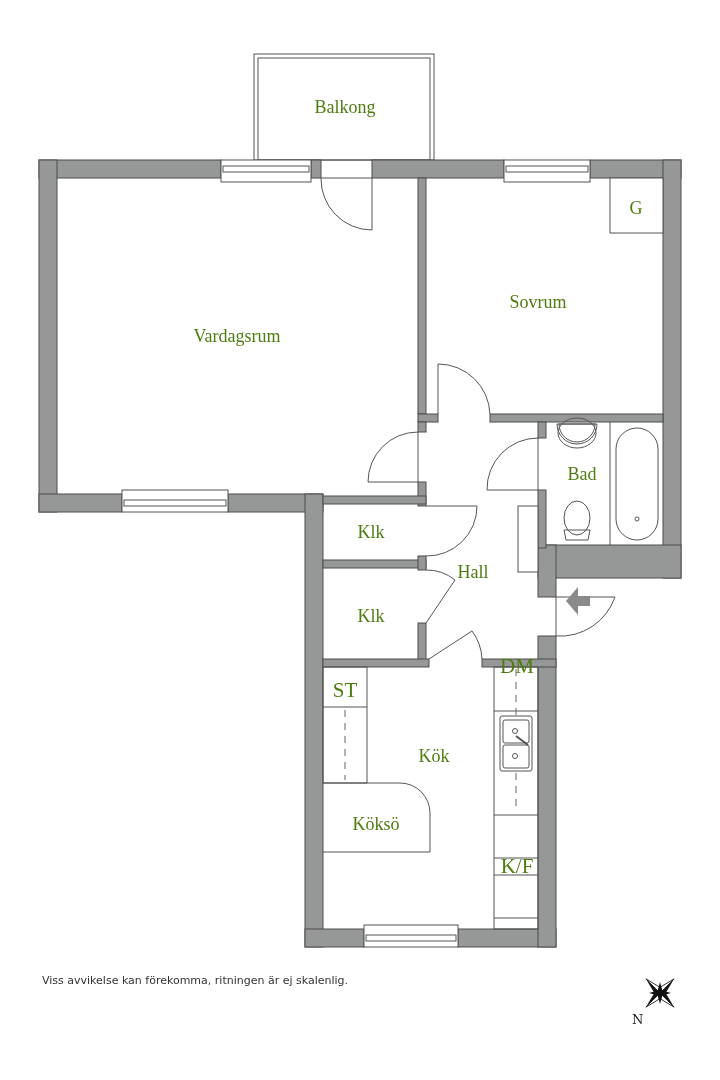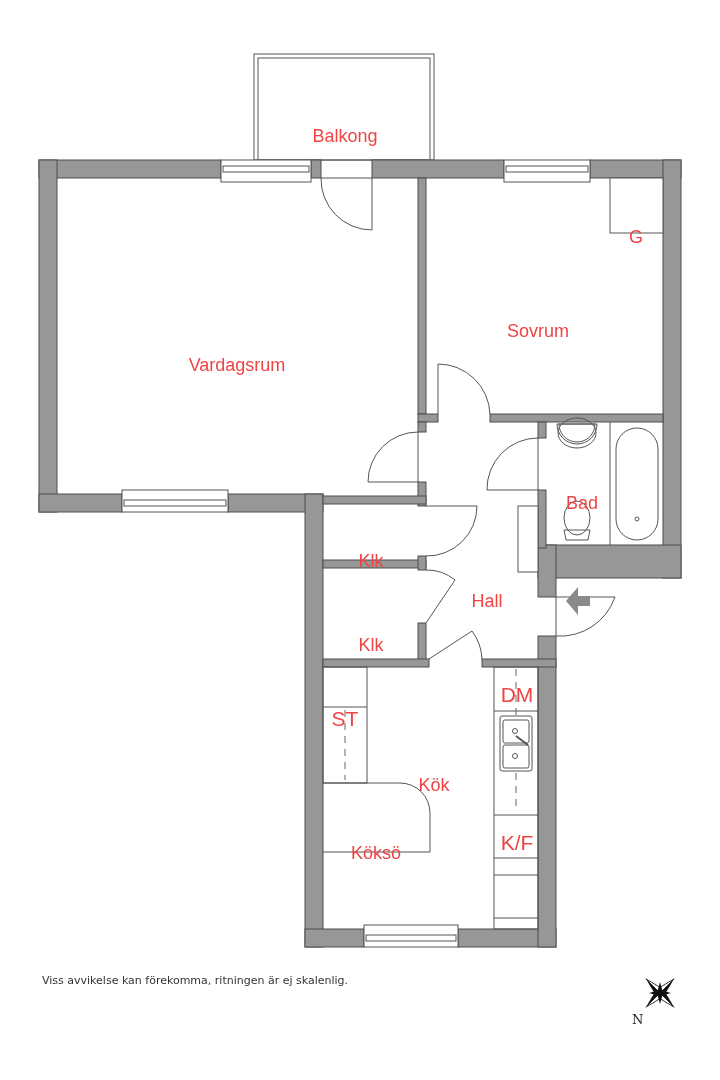--- a/index.html
+++ b/index.html
@@ -2,21 +2,21 @@
 <html><head>
 <meta charset="utf-8">
 <style>
   html, body { margin: 0; padding: 0; background: #ffffff; }
   body { width: 720px; height: 1080px; position: relative; overflow: hidden; font-family: "DejaVu Sans", sans-serif; }
   #plan { position: absolute; left: 0; top: 0; width: 720px; height: 1080px; }
   .wall { fill: #969797; stroke: #4d4d4d; stroke-width: 1; }
   .thin { fill: none; stroke: #555; stroke-width: 1; }
   .fix { fill: #fff; stroke: #555; stroke-width: 1; }
   .dash { fill: none; stroke: #666; stroke-width: 1; stroke-dasharray: 7 6; }
-  .lbl { position: absolute; font-family: Liberation Sans, sans-serif; color: #ef4444; white-space: nowrap; transform: translate(-50%, -50%); margin-top: 29px; }
+  .lbl { position: absolute; font-family: Liberation Serif, serif; color: #4d7c0f; white-space: nowrap; transform: translate(-50%, -50%); }
   .room { font-size: 18px; }
   .small { font-size: 21px; }
   .note { position: absolute; left: 42px; top: 974px; font-size: 11px; color: #333; font-family: "DejaVu Sans", sans-serif; }
   .compass-n { position: absolute; left: 632px; top: 1012px; font-size: 13px; font-family: "DejaVu Serif", serif; color: #222; }
 </style>
 </head>
 <body>
 
 <svg id="plan" viewBox="0 0 720 1080" xmlns="http://www.w3.org/2000/svg">
 
@@ -155,21 +155,21 @@
   </g>
 </svg>
 
 <div class="lbl room" style="left:345px;top:107px">Balkong</div>
 <div class="lbl room" style="left:237px;top:336px">Vardagsrum</div>
 <div class="lbl room" style="left:538px;top:302px">Sovrum</div>
 <div class="lbl room" style="left:636px;top:208px">G</div>
 <div class="lbl room" style="left:582px;top:474px">Bad</div>
 <div class="lbl room" style="left:371px;top:532px">Klk</div>
 <div class="lbl room" style="left:371px;top:616px">Klk</div>
-<div class="lbl room" style="left:487px;top:572px">Hall</div>
+<div class="lbl room" style="left:473px;top:572px">Hall</div>
 <div class="lbl room" style="left:434px;top:756px">Kök</div>
 <div class="lbl room" style="left:376px;top:824px">Köksö</div>
 <div class="lbl small" style="left:345px;top:690px">ST</div>
 <div class="lbl small" style="left:517px;top:666px">DM</div>
-<div class="lbl small" style="left:517px;top:814px">K/F</div>
+<div class="lbl small" style="left:517px;top:866px">K/F</div>
 
 <div class="note">Viss avvikelse kan förekomma, ritningen är ej skalenlig.</div>
 <div class="compass-n">N</div>
 
 </body></html>

